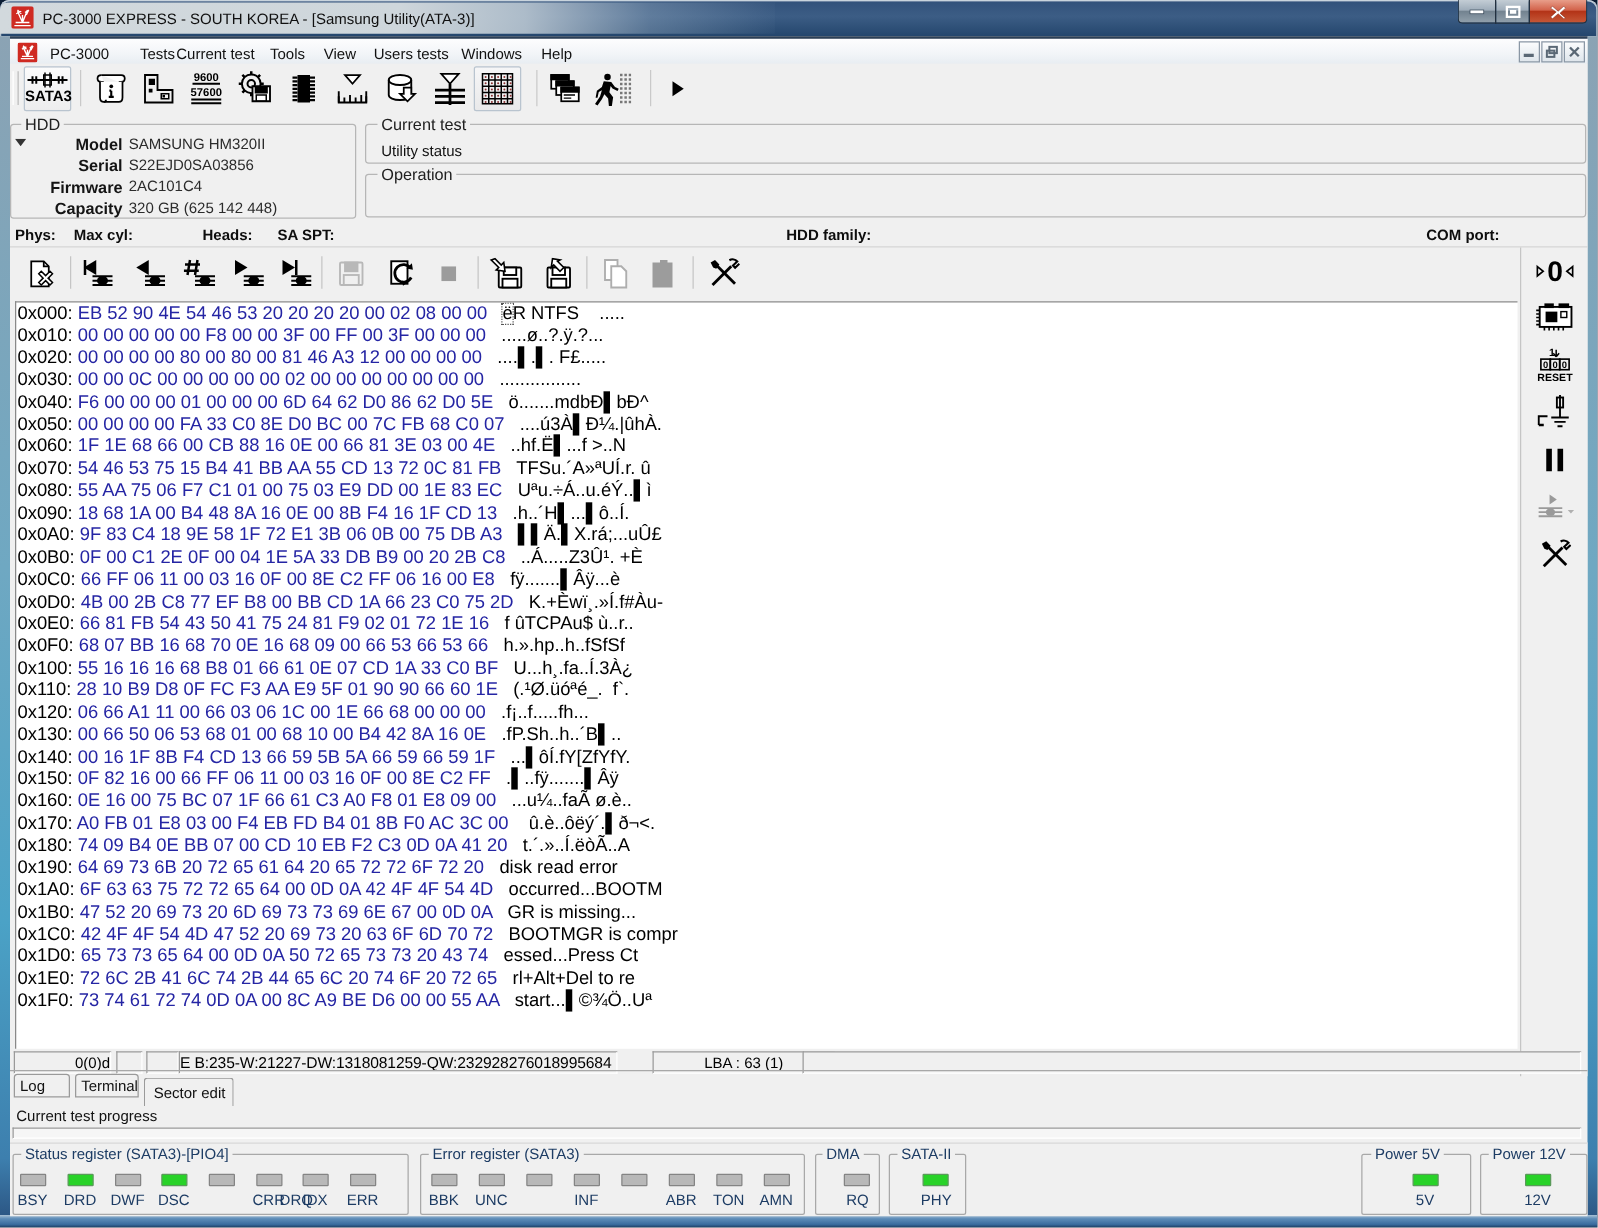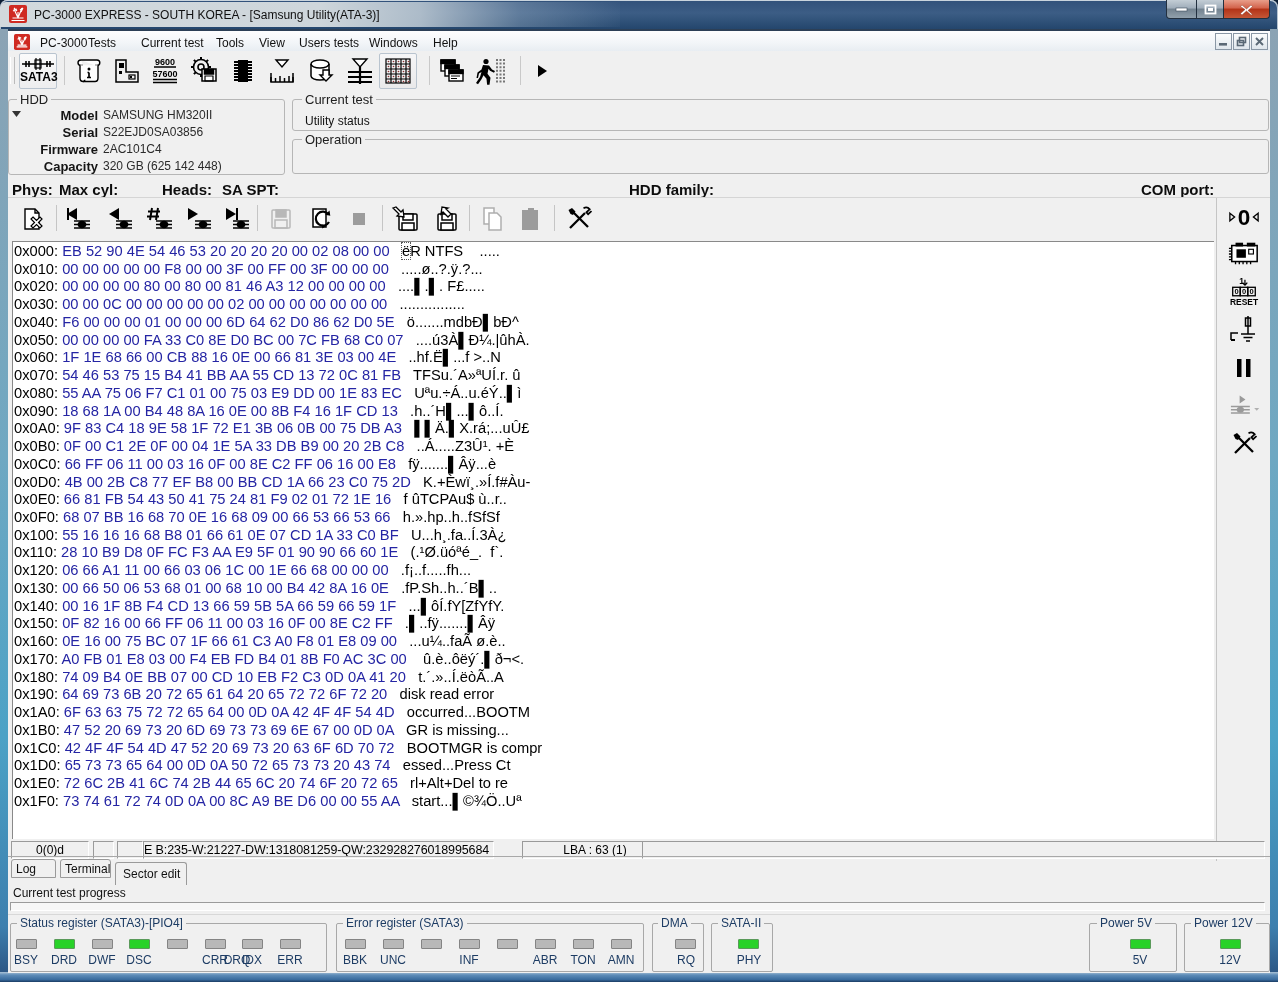--- a/index.html
+++ b/index.html
@@ -34,21 +34,21 @@
 #sata3btn{position:absolute;left:11px;top:2px;width:38px;height:36px;border:1px solid #b9c4cf;border-radius:2px;background:linear-gradient(180deg,#fbfbfb,#ededee);box-sizing:border-box;text-align:center;}
 #sata3btn .lbl{font-size:12px;font-weight:bold;color:#000;margin-top:-2px;letter-spacing:0;}
 #tb-grid{border:1px solid #b9c4cf;border-radius:2px;background:linear-gradient(180deg,#f6f6f7,#e9e9ea);box-sizing:border-box;}
 
 #panel{position:absolute;left:8px;top:90px;width:1262px;height:107px;background:#f0f0f0;}
 .gbox{position:absolute;border:1px solid #b6b6b6;border-radius:3px;box-sizing:border-box;}
 .glab{position:absolute;font-size:13px;color:#202020;background:#f0f0f0;padding:0 3px;line-height:13px;}
 .hlab{position:absolute;font-size:13px;font-weight:bold;color:#141414;text-align:right;width:90px;}
 .hval{position:absolute;font-size:12px;color:#2b2b2b;left:95px;white-space:nowrap;}
 
-#statline{position:absolute;left:8px;top:178px;width:1262px;height:19px;font-size:15px;}
+#statline{position:absolute;left:8px;top:178px;width:1262px;height:19px;font-size:12px;}
 .sb{font-weight:bold;color:#0d0d0d;position:absolute;top:3px;}
 .sv{color:#0369a1;position:absolute;top:18px;}
 
 #sect{position:absolute;left:8px;top:197px;width:1262px;height:663px;background:#f0f0f0;border-top:1px solid #d5d5d5;}
 #stb{position:absolute;left:0;top:0;width:1262px;height:42px;}
 .s2{position:absolute;top:4px;width:36px;height:34px;display:flex;align-items:center;justify-content:center;}
 .ssep{position:absolute;top:7px;width:1px;height:26px;background:#c5c5c5;}
 #hexwrap{position:absolute;left:4px;top:43px;width:1202px;height:598px;background:#fff;border-left:1px solid #898989;border-top:1px solid #898989;box-sizing:border-box;overflow:hidden;}
 #hex{position:absolute;left:1px;top:1px;font-family:Liberation Sans, sans-serif;font-size:14.7px;line-height:17.74px;white-space:pre;color:#000;}
 .hx{color:#2525a4;}
@@ -119,21 +119,21 @@
         <svg width="16" height="16" viewBox="0 0 18 18">
           <rect x="0" y="0" width="18" height="18" rx="2" fill="#cf2a22"></rect>
           <g stroke="#fff" stroke-width="1.3" fill="none">
             <path d="M3 14.5h12M4 12.5h10"></path>
             <path d="M9 12.5L13 3M9 12.5L5 4M9 12.5v-6"></path>
             <path d="M4 6l4-2M5 3l3 3M11 5l3-2M12 7l2-4"></path>
           </g>
         </svg>
       </div>
     <span class="mi" style="left:32px;">PC-3000</span>
-    <span class="mi" style="left:80px;">Tests</span>
+    <span class="mi" style="left:104px;">Tests</span>
     <span class="mi" style="left:133px;">Current test</span>
     <span class="mi" style="left:208px;">Tools</span>
     <span class="mi" style="left:251px;">View</span>
     <span class="mi" style="left:291px;">Users tests</span>
     <span class="mi" style="left:361px;">Windows</span>
     <span class="mi" style="left:425px;">Help</span>
     <div class="mdib" style="left:1207px;">
         <svg width="15" height="15" viewBox="0 0 15 15">
           <rect x="3" y="9" width="8" height="2.6" fill="#5a6875"></rect>
         </svg>
@@ -571,21 +571,21 @@
           <svg width="26" height="26" viewBox="0 0 26 26">
             <g stroke="#000" stroke-width="2.3" fill="none">
               <path d="M4 22L19 7"></path>
               <path d="M7 6l15 15"></path>
             </g>
             <path d="M18.5 2.2a5 5 0 016.3 1l-3.4 3.2 1.7 1.8 3.4-3.2" transform="translate(-1,0)" fill="none" stroke="#000" stroke-width="1.7"></path>
             <path d="M2.5 4l3.5-2 3.5 3.5L7 9 4.5 8z" fill="#000"></path>
           </svg>
         </div>
     </div>
-    <div class="cell" style="left:3px;width:78px;">0(0)d</div>
+    <div class="cell" style="left:3px;width:78px;text-align:right;">0(0)d</div>
     <div class="cell" style="left:85px;width:21px;"></div>
     <div class="cell" style="left:109px;width:26px;"></div>
     <div class="cell" style="left:135px;width:351px;text-align:left;font-size:12.5px;letter-spacing:-0.1px;">E B:235-W:21227-DW:1318081259-QW:232928276018995684</div>
     <div class="cell" style="left:514px;width:146px;">LBA : 63 (1)</div>
     <div class="cell" style="left:634px;width:623px;"></div>
   </div>
   <div id="tabs">
     <div class="tab" style="left:3px;top:2px;width:45px;height:19px;line-height:18px;text-align:left;padding-left:4px;">Log</div>
     <div class="tab" style="left:52px;top:2px;width:51px;height:19px;line-height:18px;text-align:left;padding-left:4px;">Terminal</div>
     <div class="tab" style="left:107px;top:5px;width:72px;height:23px;line-height:22px;border-bottom:none;background:#f0f0f0;text-align:left;padding-left:7px;">Sector edit</div>

